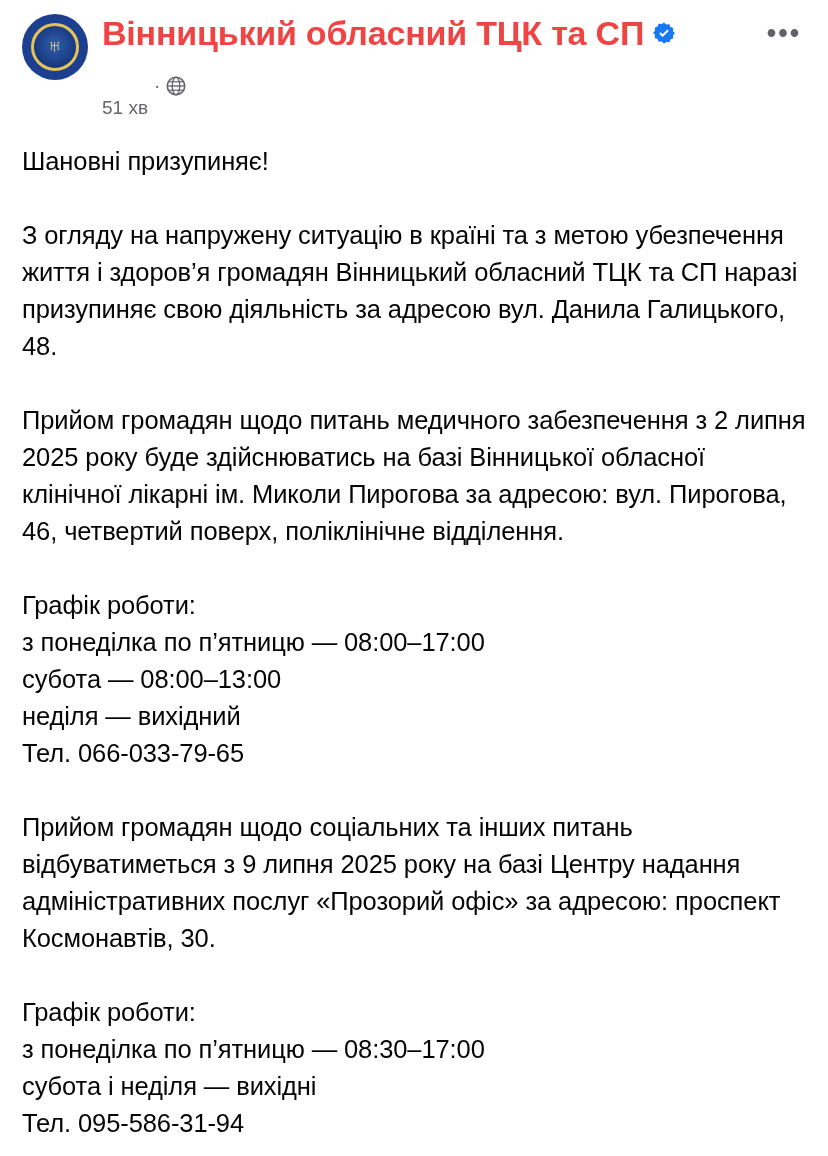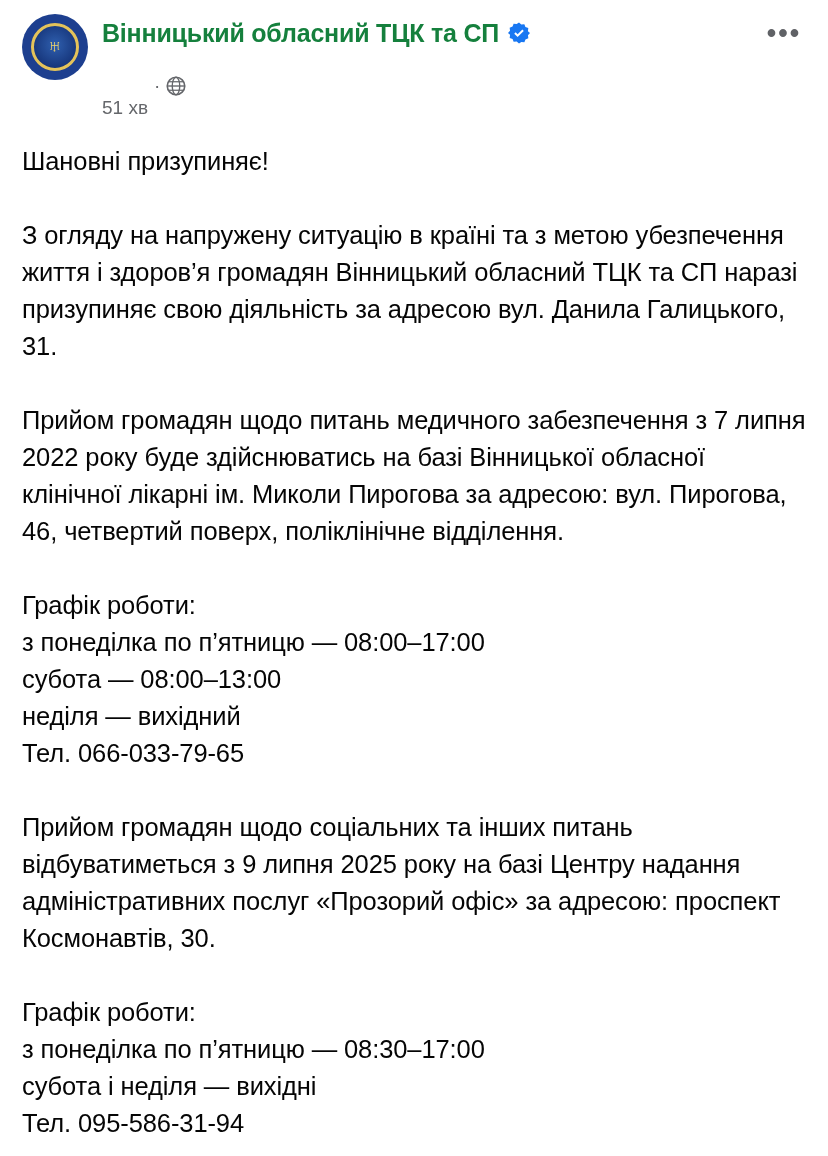--- a/index.html
+++ b/index.html
@@ -64,24 +64,24 @@
     flex: 1 1 auto;
     min-width: 0;
     padding-top: 4px;
   }
   .name-row {
     display: flex;
     align-items: center;
     gap: 8px;
   }
   .page-name {
-    font-size: 25px;
+    font-size: 34px;
     font-weight: bold;
     line-height: 30px;
-    color: #15803d;
+    color: #ef4444;
     letter-spacing: -0.2px;
     white-space: nowrap;
   }
   .verified {
     width: 24px;
     height: 24px;
     flex: 0 0 24px;
     position: relative;
     display: inline-block;
   }
@@ -183,22 +183,22 @@
       </div>
     </div>
 
     <div class="more-btn">
       <span class="dots">•••</span>
     </div>
   </div>
 
   <div class="post-body">
     <p class="para">Шановні призупиняє!</p>
-    <p class="para">З огляду на напружену ситуацію в країні та з метою убезпечення життя і здоров’я громадян Вінницький обласний ТЦК та СП наразі призупиняє свою діяльність за адресою вул. Данила Галицького, 31.</p>
-    <p class="para">Прийом громадян щодо питань медичного забезпечення з 7 липня 2022 року буде здійснюватись на базі Вінницької обласної клінічної лікарні ім. Миколи Пирогова за адресою: вул. Пирогова, 46, четвертий поверх, поліклінічне відділення.</p>
+    <p class="para">З огляду на напружену ситуацію в країні та з метою убезпечення життя і здоров’я громадян Вінницький обласний ТЦК та СП наразі призупиняє свою діяльність за адресою вул. Данила Галицького, 48.</p>
+    <p class="para">Прийом громадян щодо питань медичного забезпечення з 2 липня 2025 року буде здійснюватись на базі Вінницької обласної клінічної лікарні ім. Миколи Пирогова за адресою: вул. Пирогова, 46, четвертий поверх, поліклінічне відділення.</p>
     <p class="para">Графік роботи:
 з понеділка по п’ятницю — 08:00–17:00
 субота — 08:00–13:00
 неділя — вихідний
 Тел. 066-033-79-65</p>
     <p class="para">Прийом громадян щодо соціальних та інших питань відбуватиметься з 9 липня 2025 року на базі Центру надання адміністративних послуг «Прозорий офіс» за адресою: проспект Космонавтів, 30.</p>
     <p class="para">Графік роботи:
 з понеділка по п’ятницю — 08:30–17:00
 субота і неділя — вихідні
 Тел. 095-586-31-94</p>

